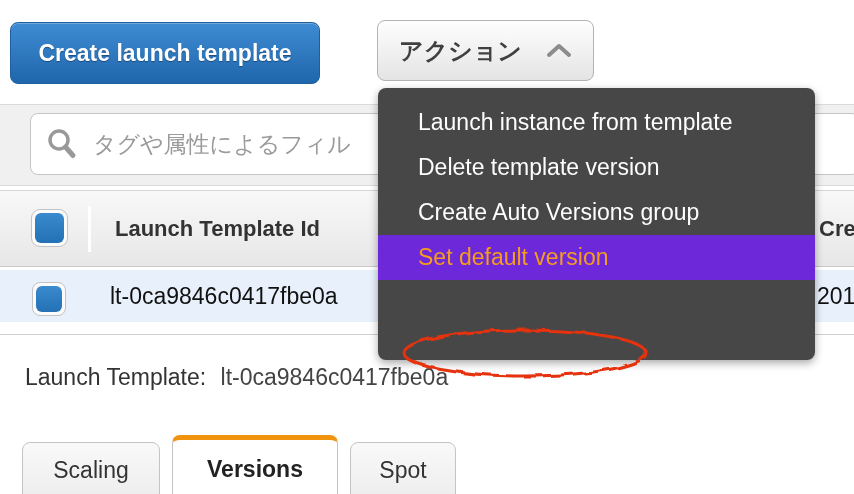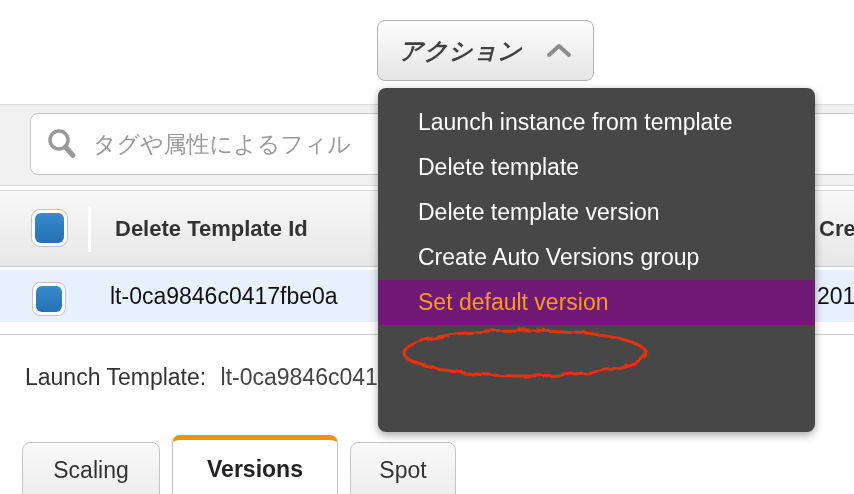--- a/index.html
+++ b/index.html
@@ -18,21 +18,20 @@
     box-shadow:inset 0 1px 0 rgba(255,255,255,.25);
     cursor:pointer;
   }
   .btn-actions{
     position:absolute;left:377px;top:20px;width:215px;height:59px;
     background:linear-gradient(#fefefe,#e4e4e4);
     border:1px solid #b3b3b3;border-radius:8px;
     color:#404040;font-size:24px;font-weight:bold;
     display:flex;align-items:center;justify-content:center;gap:24px;
     cursor:pointer;
-    font-style:italic;
   }
   
   .filter-bar{
     position:absolute;left:0;top:104px;width:854px;height:82px;
     background:#f0f0f0;border-top:1px solid #dbdbdb;border-bottom:1px solid #dbdbdb;
     box-sizing:border-box;
   }
   .search-box{
     position:absolute;left:30px;top:8px;width:830px;height:62px;
     background:#fff;border:1px solid #c5c5c5;border-radius:8px;
@@ -90,58 +89,59 @@
   }
   .tab-active{
     top:435px;background:#fff;border:1px solid #c4c4c4;border-bottom:none;
     border-top:5px solid #f0930f;padding-top:16px;font-weight:bold;color:#222;
   }
   .tab-details{left:22px;width:138px;}
   .tab-versions{left:172px;width:166px;}
   .tab-tags{left:350px;width:106px;}
   
   .menu{
-    position:absolute;left:378px;top:88px;width:437px;height:344px;
+    position:absolute;left:378px;top:88px;width:437px;height:272px;
     background:#474747;border-radius:8px;z-index:50;
     box-shadow:0 3px 8px rgba(0,0,0,.35);
     padding:12px 0 8px;box-sizing:border-box;margin:0;list-style:none;
   }
   .menu li{
     height:45px;line-height:45px;padding-left:40px;
     font-size:23px;color:#fdfdfd;white-space:nowrap;cursor:pointer;
   }
-  .menu li.highlighted{background:#701a75;color:#f59c20;}
+  .menu li.highlighted{background:#6d28d9;color:#f59c20;}
   .annotation{position:absolute;left:396px;top:325px;z-index:60;pointer-events:none;}
 </style>
 </head>
 <body>
 
 <div id="app">
 
+  <div class="btn-primary">Create launch template</div>
 
   <div class="btn-actions">
     <span>アクション</span>
     <svg width="26" height="18" viewBox="0 0 26 18">
       <polyline points="3,13 13,4 23,13" fill="none" stroke="#8c8c8c" stroke-width="4" stroke-linecap="round" stroke-linejoin="round"></polyline>
     </svg>
   </div>
 
   <div class="filter-bar">
     <div class="search-box">
       <svg width="34" height="34" viewBox="0 0 34 34">
         <circle cx="14" cy="13" r="9" fill="none" stroke="#999" stroke-width="3.5"></circle>
         <line x1="20.5" y1="20" x2="28" y2="28.5" stroke="#999" stroke-width="5" stroke-linecap="round"></line>
       </svg>
       <input type="text" placeholder="タグや属性によるフィル" style="">
     </div>
   </div>
 
   <div class="tbl-header">
     <div class="v-divider"></div>
-    <div class="th-label">Delete Template Id</div>
+    <div class="th-label">Launch Template Id</div>
     <div class="th-label th-cre">Cre</div>
   </div>
   <div class="checkbox cb-header">
     <div class="fill"></div>
   </div>
 
   <div class="tbl-row">
     <span class="row-id">lt-0ca9846c0417fbe0a</span>
     <span class="row-cre">201</span>
   </div>
@@ -160,21 +160,20 @@
   </div>
   <div class="tab tab-active tab-versions">
     <span>Versions</span>
   </div>
   <div class="tab tab-inactive tab-tags">
     <span>Spot</span>
   </div>
 
   <ul class="menu">
     <li>Launch instance from template</li>
-    <li>Delete template</li>
     <li>Delete template version</li>
     <li>Create Auto Versions group</li>
     <li class="highlighted">Set default version</li>
   </ul>
 
   <svg class="annotation" width="260" height="58" viewBox="0 0 260 58">
     <defs>
       <filter id="rough" x="-10%" y="-20%" width="120%" height="140%">
         <feTurbulence type="fractalNoise" baseFrequency="0.06" numOctaves="2" result="n"></feTurbulence>
         <feDisplacementMap in="SourceGraphic" in2="n" scale="5"></feDisplacementMap>

